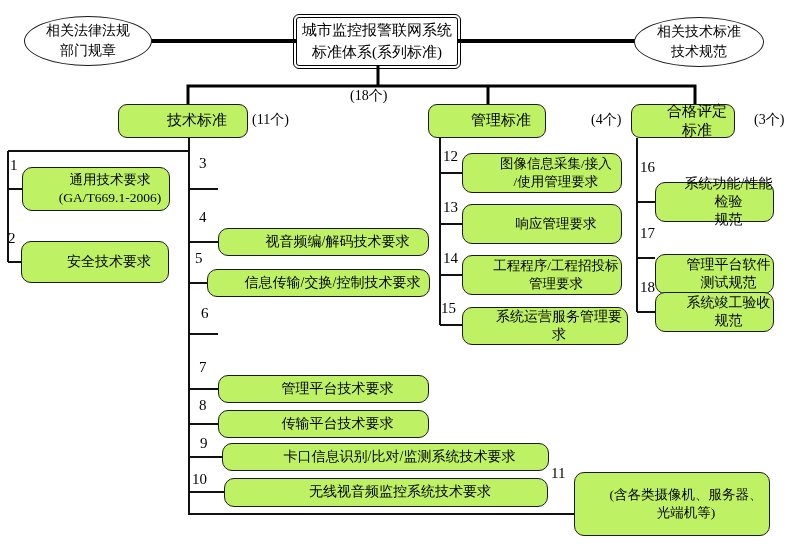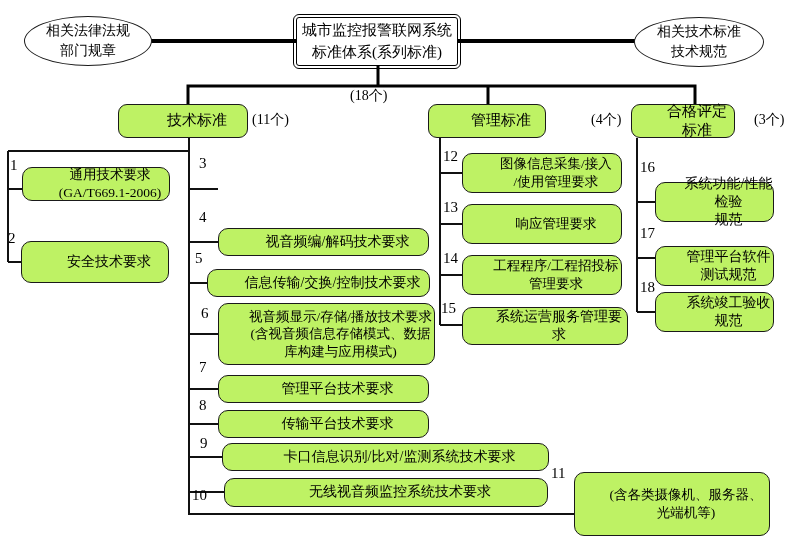--- a/index.html
+++ b/index.html
@@ -80,47 +80,42 @@
 
   <div class="num" style="left:10px;top:158px;">1</div>
   <div class="num" style="left:8px;top:231px;">2</div>
   <div class="num" style="left:199px;top:156px;">3</div>
   <div class="num" style="left:199px;top:210px;">4</div>
   <div class="num" style="left:195px;top:251px;">5</div>
   <div class="num" style="left:201px;top:306px;">6</div>
   <div class="num" style="left:199px;top:360px;">7</div>
   <div class="num" style="left:199px;top:398px;">8</div>
   <div class="num" style="left:200px;top:436px;">9</div>
-  <div class="num" style="left:192px;top:472px;margin-top:16px;">10</div>
+  <div class="num" style="left:192px;top:472px;">10</div>
   <div class="num" style="left:551px;top:466px;">11</div>
   <div class="num" style="left:443px;top:149px;">12</div>
   <div class="num" style="left:443px;top:200px;">13</div>
   <div class="num" style="left:443px;top:251px;">14</div>
   <div class="num" style="left:441px;top:301px;">15</div>
   <div class="num" style="left:640px;top:160px;">16</div>
   <div class="num" style="left:640px;top:226px;">17</div>
   <div class="num" style="left:640px;top:280px;">18</div>
 
-  <div class="node fs-s" style="left:22px;top:167px;width:148px;height:34px;">
+  <div class="node fs-s" style="left:22px;top:167px;width:148px;height:44px;">
     <div>通用技术要求</div>
     <div>(GA/T669.1-2006)</div>
   </div>
   <div class="node" style="left:21px;top:241px;width:148px;height:42px;">
     <div>安全技术要求</div>
   </div>
   <div class="node" style="left:218px;top:228px;width:211px;height:28px;">
     <div>视音频编/解码技术要求</div>
   </div>
   <div class="node" style="left:207px;top:269px;width:223px;height:28px;">
     <div>信息传输/交换/控制技术要求</div>
-  </div>
-  <div class="node fs-s" style="left:218px;top:303px;width:217px;height:62px;">
-    <div>视音频显示/存储/播放技术要求</div>
-    <div>(含视音频信息存储模式、数据</div>
-    <div>库构建与应用模式)</div>
   </div>
   <div class="node" style="left:218px;top:375px;width:211px;height:28px;">
     <div>管理平台技术要求</div>
   </div>
   <div class="node" style="left:218px;top:410px;width:211px;height:28px;">
     <div>传输平台技术要求</div>
   </div>
   <div class="node" style="left:222px;top:443px;width:327px;height:28px;">
     <div>卡口信息识别/比对/监测系统技术要求</div>
   </div>
@@ -144,21 +139,21 @@
     <div>管理要求</div>
   </div>
   <div class="node" style="left:462px;top:307px;width:166px;height:38px;">
     <div>系统运营服务管理要求</div>
   </div>
 
   <div class="node" style="left:655px;top:182px;width:119px;height:40px;">
     <div>系统功能/性能检验</div>
     <div>规范</div>
   </div>
-  <div class="node" style="left:655px;top:246px;width:119px;height:40px;">
+  <div class="node" style="left:655px;top:254px;width:119px;height:40px;">
     <div>管理平台软件</div>
     <div>测试规范</div>
   </div>
   <div class="node" style="left:655px;top:292px;width:119px;height:40px;">
     <div>系统竣工验收</div>
     <div>规范</div>
   </div>
 
 </div>
 

